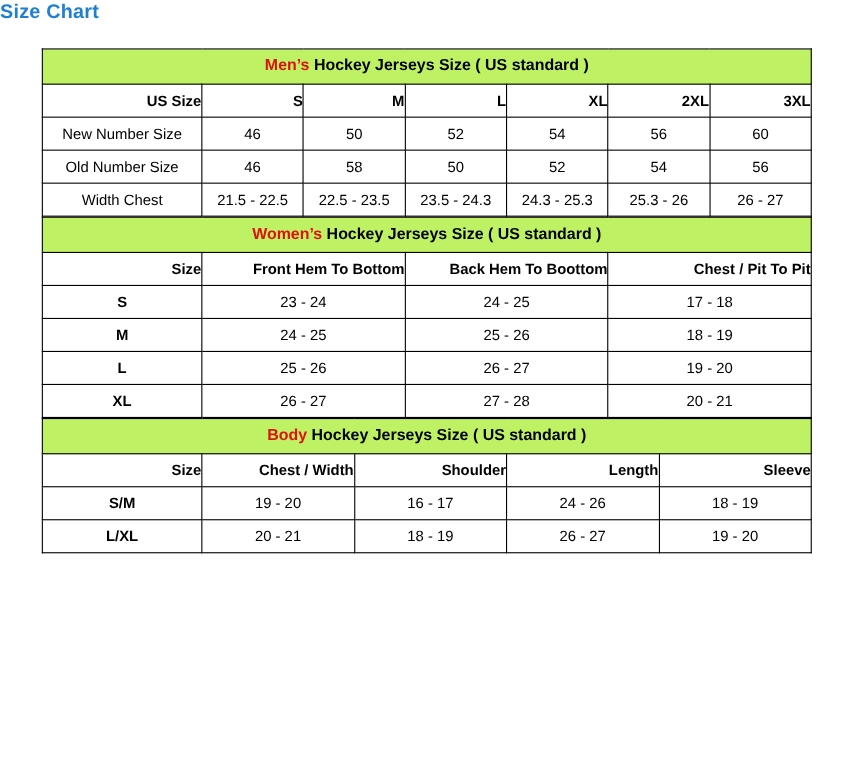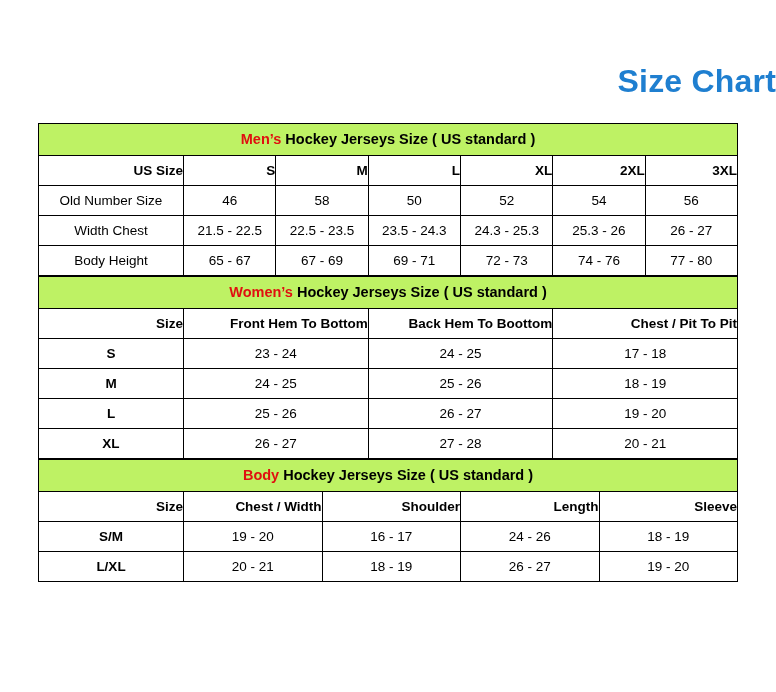--- a/index.html
+++ b/index.html
@@ -14,25 +14,24 @@
     color: #000000;
     overflow: hidden;
   }
   .page {
     position: relative;
     width: 776px;
     height: 692px;
     box-sizing: border-box;
   }
   .title {
-    text-align: right;
+    text-align: left;
     color: #1f7fd0;
-    font-size: 32px;
-    font-weight: bold;
-    padding-top: 63px;
+    font-size: 18px;
+    font-weight: bold;
     letter-spacing: 0.2px;
   }
   .tables {
     margin: 23px auto 0 auto;
     width: 700px;
   }
   table {
     border-collapse: collapse;
     width: 100%;
     table-layout: fixed;
@@ -103,46 +102,46 @@
         <tr>
           <td class="hdr">US Size</td>
           <td class="hdr">S</td>
           <td class="hdr">M</td>
           <td class="hdr">L</td>
           <td class="hdr">XL</td>
           <td class="hdr">2XL</td>
           <td class="hdr">3XL</td>
         </tr>
         <tr>
+          <td class="rowlabel">New Number Size</td>
+          <td>46</td>
+          <td>50</td>
+          <td>52</td>
+          <td>54</td>
+          <td>56</td>
+          <td>60</td>
+        </tr>
+        <tr>
           <td class="rowlabel">Old Number Size</td>
           <td>46</td>
           <td>58</td>
           <td>50</td>
           <td>52</td>
           <td>54</td>
           <td>56</td>
         </tr>
         <tr>
           <td class="rowlabel">Width Chest</td>
           <td>21.5 - 22.5</td>
           <td>22.5 - 23.5</td>
           <td>23.5 - 24.3</td>
           <td>24.3 - 25.3</td>
           <td>25.3 - 26</td>
           <td>26 - 27</td>
         </tr>
-        <tr>
-          <td class="rowlabel">Body Height</td>
-          <td>65 - 67</td>
-          <td>67 - 69</td>
-          <td>69 - 71</td>
-          <td>72 - 73</td>
-          <td>74 - 76</td>
-          <td>77 - 80</td>
-        </tr>
       </tbody>
     </table>
 
     <table class="women">
       <colgroup>
         <col class="c0">
           <col>
           <col>
           <col>
       </colgroup>

